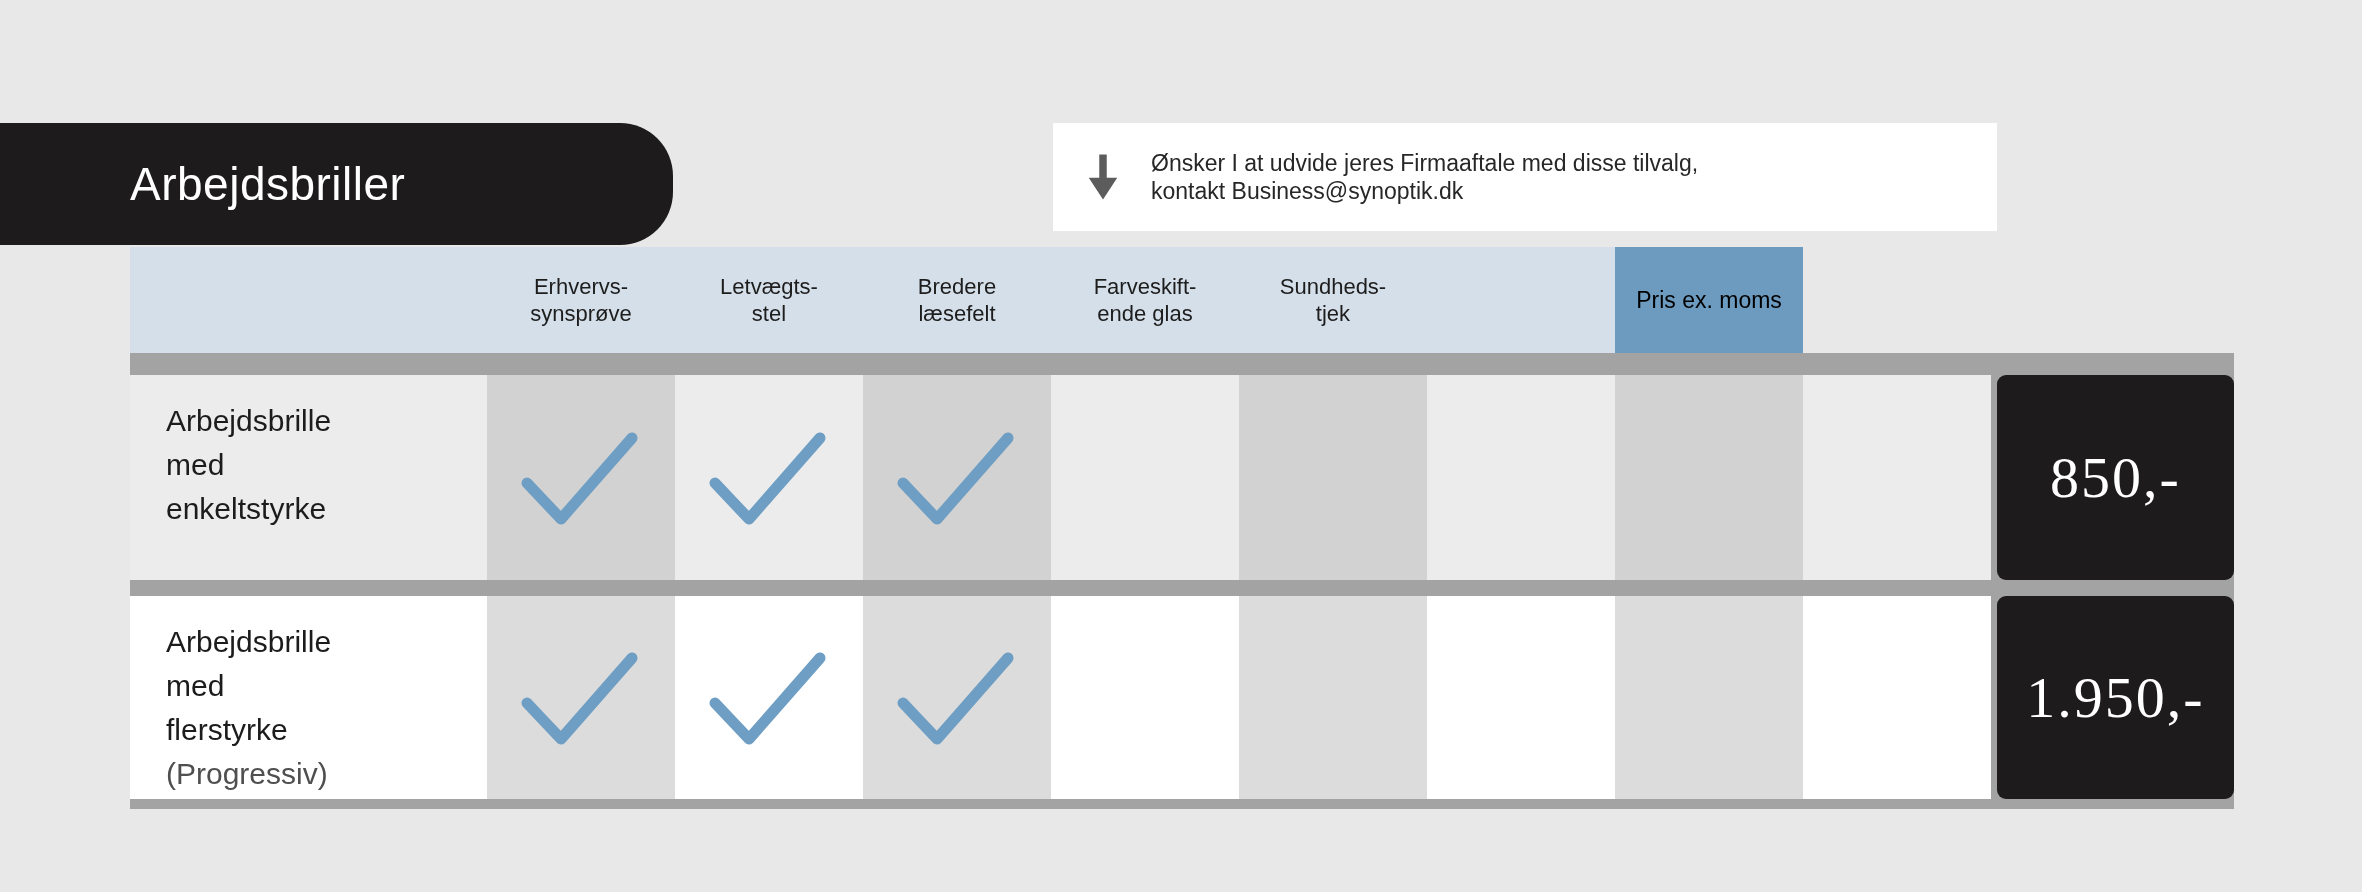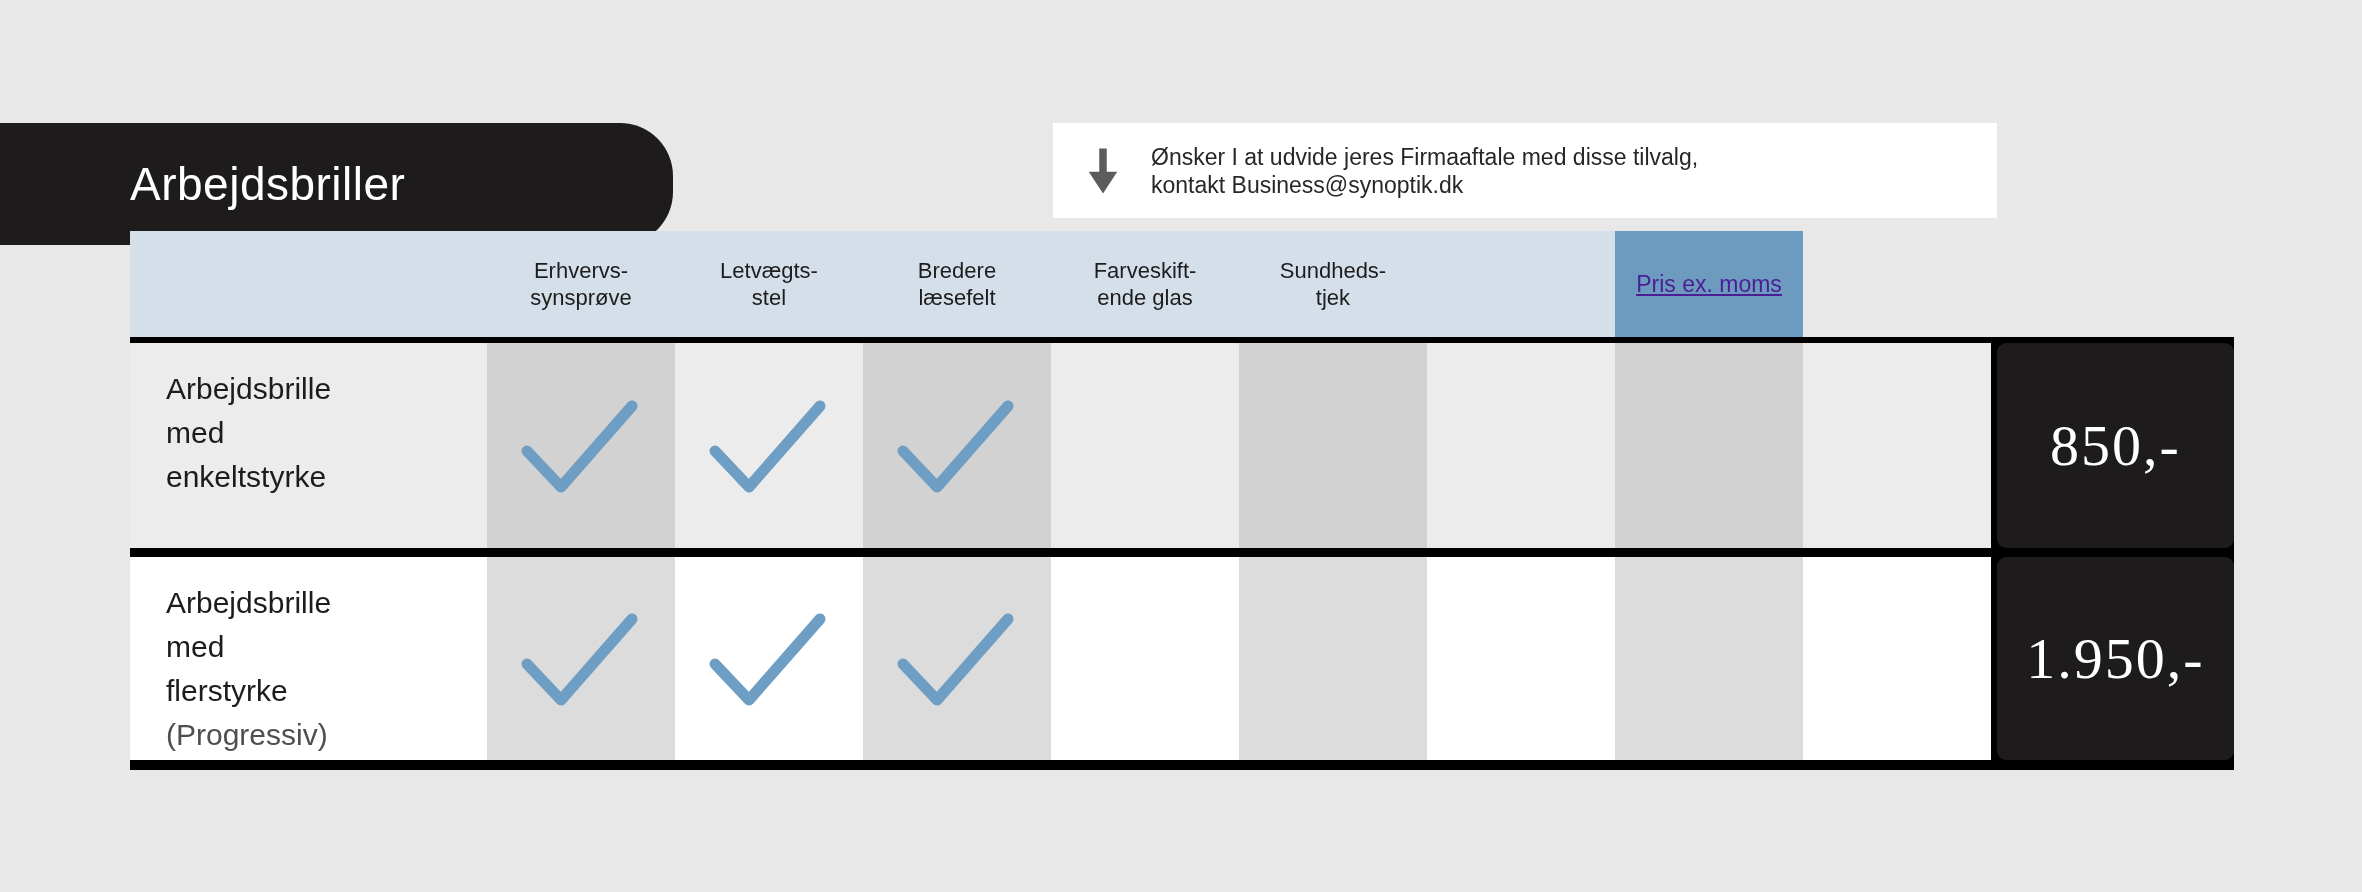--- a/index.html
+++ b/index.html
@@ -6,35 +6,35 @@
   body{background:#e8e8e8;font-family:"Liberation Sans",sans-serif;}
   .page{position:relative;width:2362px;height:892px;background:#e8e8e8;overflow:hidden;}
 
   
   .banner{position:absolute;left:0;top:123px;width:673px;height:122px;background:#1d1b1b;
           border-radius:0 53px 53px 0;display:flex;align-items:center;
           padding-left:130px;box-sizing:border-box;}
   .banner .title{color:#ffffff;font-size:46px;letter-spacing:.5px;}
 
   
-  .info-box{position:absolute;left:1053px;top:123px;width:944px;height:95px;background:#ffffff;
+  .info-box{position:absolute;left:1053px;top:123px;width:944px;height:108px;background:#ffffff;
             display:flex;align-items:center;box-sizing:border-box;padding-left:32px;}
   .info-box .arrow{flex:0 0 auto;margin-right:30px;display:flex;align-items:center;}
   .info-text{font-size:23px;line-height:28px;color:#272727;}
 
   
   .table{position:absolute;left:130px;top:231px;width:2104px;}
-  .grid{display:grid;grid-template-columns:357px repeat(8,188px) 6px 237px;}
+  .grid{display:grid;grid-template-columns:357px repeat(8,188px) 6px 237px;margin-top:16px;}
   .thead{height:106px;}
   .hcell{background:#d5dfe9;display:flex;align-items:center;justify-content:center;
          text-align:center;font-size:22px;line-height:27px;color:#1d1d1d;white-space:pre-line;}
   .hspacer{background:#d5dfe9;}
-  .hcell.pricehead{background:#6d9bc0;color:#4c1d95;font-size:23px;text-decoration:underline;}
+  .hcell.pricehead{background:#6d9bc0;color:#000000;font-size:23px;}
 
-  .tbody{background:#000000;padding:6px 0 10px;}
+  .tbody{background:#a3a3a3;padding:6px 0 10px;}
   .row1{height:205px;margin-bottom:9px;}
   .row2{height:203px;}
   .cell{display:flex;align-items:center;justify-content:center;}
   .row1 .cell{background:#ececec;}
   .row1 .cell.alt{background:#d2d2d2;}
   .row2 .cell{background:#ffffff;}
   .row2 .cell.alt{background:#dcdcdc;}
   .cell.labelc{display:block;padding:24px 16px 0 36px;box-sizing:border-box;
                font-size:30px;line-height:44px;color:#1c1c1c;}
   .labelc .name{white-space:pre-line;}

